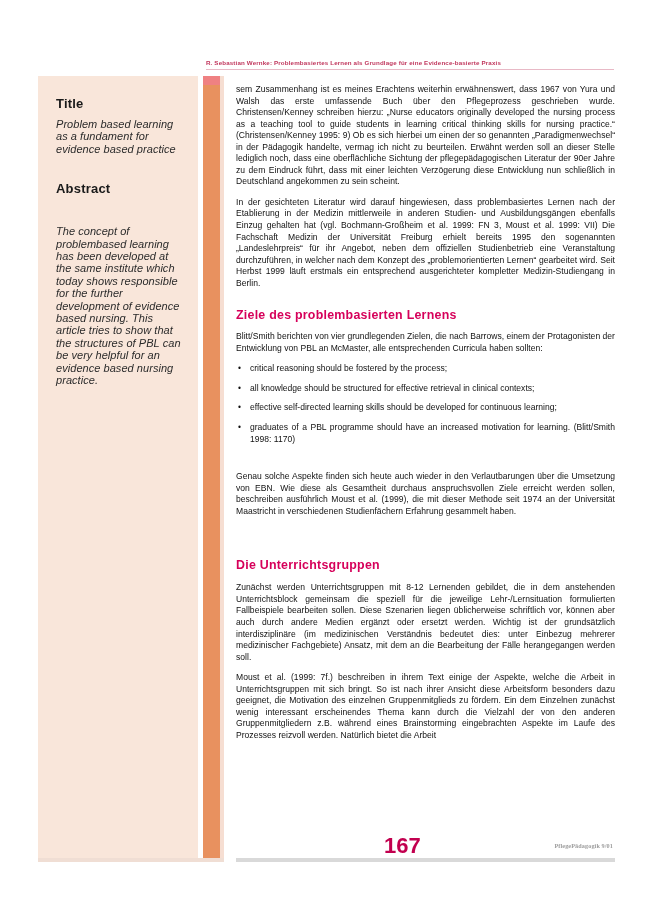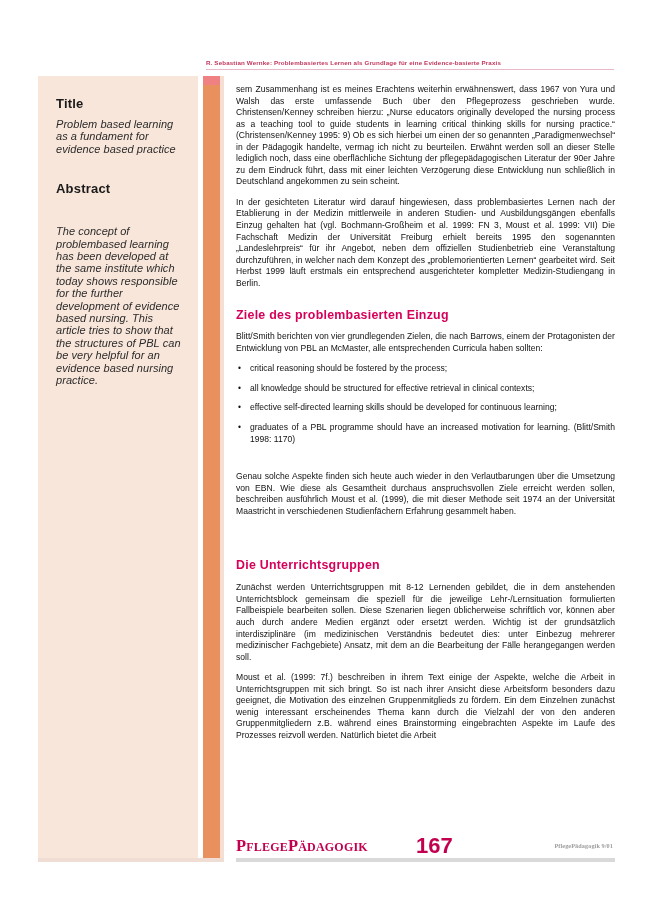--- a/index.html
+++ b/index.html
@@ -182,21 +182,20 @@
     white-space: nowrap;
   }
   #footer-pagenum {
     position: absolute;
     left: 148px;
     top: -3px;
     font-size: 22px;
     font-weight: bold;
     color: #c2004f;
     font-family: "Liberation Sans", sans-serif;
-    margin-left: 32px;
   }
   #footer-issue {
     position: absolute;
     right: 2px;
     top: 6px;
     font-size: 6.2px;
     font-weight: bold;
     color: #9c9c9c;
     font-family: "Liberation Serif", serif;
     white-space: nowrap;
@@ -240,21 +239,21 @@
     <div id="side-gap2"></div>
     <p class="side-text">The concept of problembased learning has been developed at the same institute which today shows responsible for the further development of evidence based nursing. This article tries to show that the structures of PBL can be very helpful for an evidence based nursing practice.</p>
   </div>
 
   <div id="main-col">
 
     <p class="body">sem Zusammenhang ist es meines Erachtens weiterhin erwähnenswert, dass 1967 von Yura und Walsh das erste umfassende Buch über den Pflegeprozess geschrieben wurde. Christensen/Kenney schreiben hierzu: „Nurse educators originally developed the nursing process as a teaching tool to guide students in learning critical thinking skills for nursing practice.“ (Christensen/Kenney 1995: 9) Ob es sich hierbei um einen der so genannten „Paradigmenwechsel“ in der Pädagogik handelte, vermag ich nicht zu beurteilen. Erwähnt werden soll an dieser Stelle lediglich noch, dass eine oberflächliche Sichtung der pflegepädagogischen Literatur der 90er Jahre zu dem Eindruck führt, dass mit einer leichten Verzögerung diese Entwicklung nun schließlich in Deutschland angekommen zu sein scheint.</p>
 
     <p class="body">In der gesichteten Literatur wird darauf hingewiesen, dass problembasiertes Lernen nach der Etablierung in der Medizin mittlerweile in anderen Studien- und Ausbildungsgängen ebenfalls Einzug gehalten hat (vgl. Bochmann-Großheim et al. 1999: FN 3, Moust et al. 1999: VII) Die Fachschaft Medizin der Universität Freiburg erhielt bereits 1995 den sogenannten „Landeslehrpreis“ für ihr Angebot, neben dem offiziellen Studienbetrieb eine Veranstaltung durchzuführen, in welcher nach dem Konzept des „problemorientierten Lernen“ gearbeitet wird. Seit Herbst 1999 läuft erstmals ein entsprechend ausgerichteter kompletter Medizin-Studiengang in Berlin.</p>
 
-    <h2 class="sect">Ziele des problembasierten Einzug</h2>
+    <h2 class="sect">Ziele des problembasierten Lernens</h2>
 
     <p class="body">Blitt/Smith berichten von vier grundlegenden Zielen, die nach Barrows, einem der Protagonisten der Entwicklung von PBL an McMaster, alle entsprechenden Curricula haben sollten:</p>
 
     <ul class="bullets">
       <li>critical reasoning should be fostered by the process;</li>
       <li>all knowledge should be structured for effective retrieval in clinical contexts;</li>
       <li>effective self-directed learning skills should be developed for continuous learning;</li>
       <li>graduates of a PBL programme should have an increased motivation for learning. (Blitt/Smith 1998: 1170)</li>
     </ul>
 
@@ -264,20 +263,19 @@
 
     <h2 class="sect second">Die Unterrichtsgruppen</h2>
 
     <p class="body">Zunächst werden Unterrichtsgruppen mit 8-12 Lernenden gebildet, die in dem anstehenden Unterrichtsblock gemeinsam die speziell für die jeweilige Lehr-/Lernsituation formulierten Fallbeispiele bearbeiten sollen. Diese Szenarien liegen üblicherweise schriftlich vor, können aber auch durch andere Medien ergänzt oder ersetzt werden. Wichtig ist der grundsätzlich interdisziplinäre (im medizinischen Verständnis bedeutet dies: unter Einbezug mehrerer medizinischer Fachgebiete) Ansatz, mit dem an die Bearbeitung der Fälle herangegangen werden soll.</p>
 
     <p class="body tight">Moust et al. (1999: 7f.) beschreiben in ihrem Text einige der Aspekte, welche die Arbeit in Unterrichtsgruppen mit sich bringt. So ist nach ihrer Ansicht diese Arbeitsform besonders dazu geeignet, die Motivation des einzelnen Gruppenmitglieds zu fördern. Ein dem Einzelnen zunächst wenig interessant erscheinendes Thema kann durch die Vielzahl der von den anderen Gruppenmitgliedern z.B. während eines Brainstorming eingebrachten Aspekte im Laufe des Prozesses reizvoll werden. Natürlich bietet die Arbeit</p>
 
   </div>
 
   <div id="footer">
-    <span id="footer-journal">PflegePädagogik</span>
     <span id="footer-pagenum">167</span>
     <span id="footer-issue">PflegePädagogik 9/01</span>
   </div>
   <div id="footer-rule"></div>
   <div id="footer-rule-left"></div>
 
 </div>
 
 </body></html>

